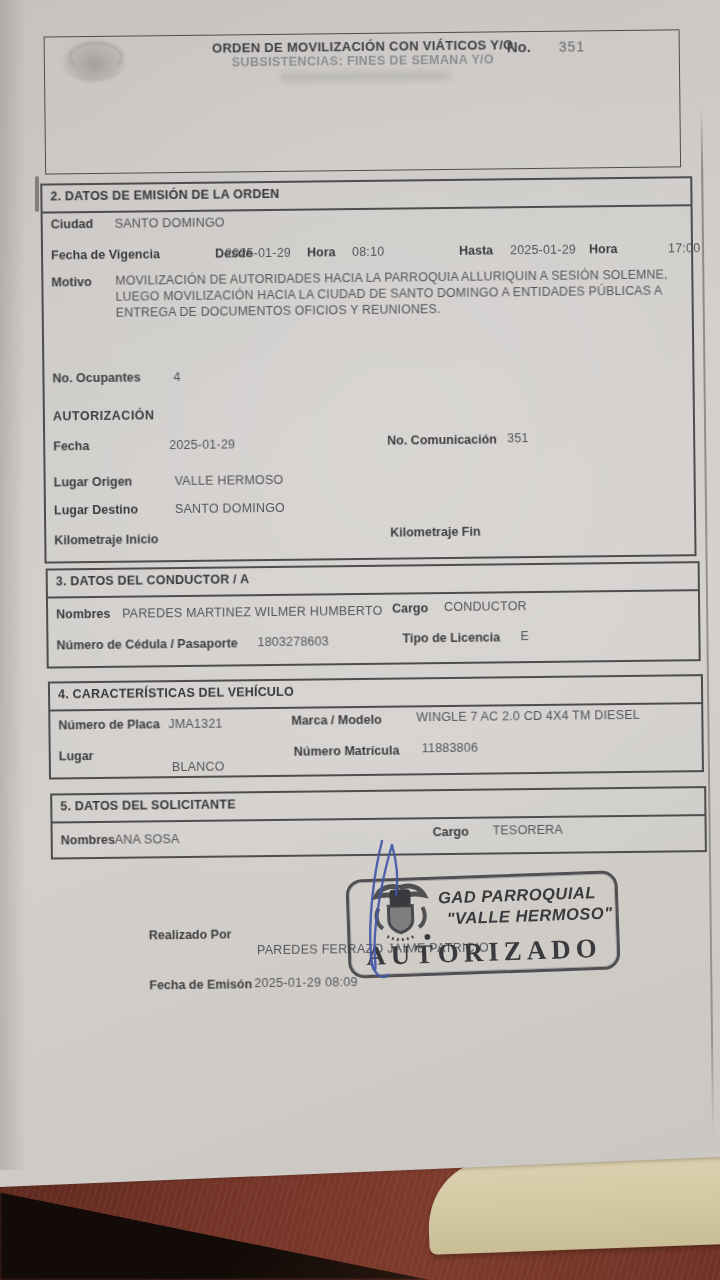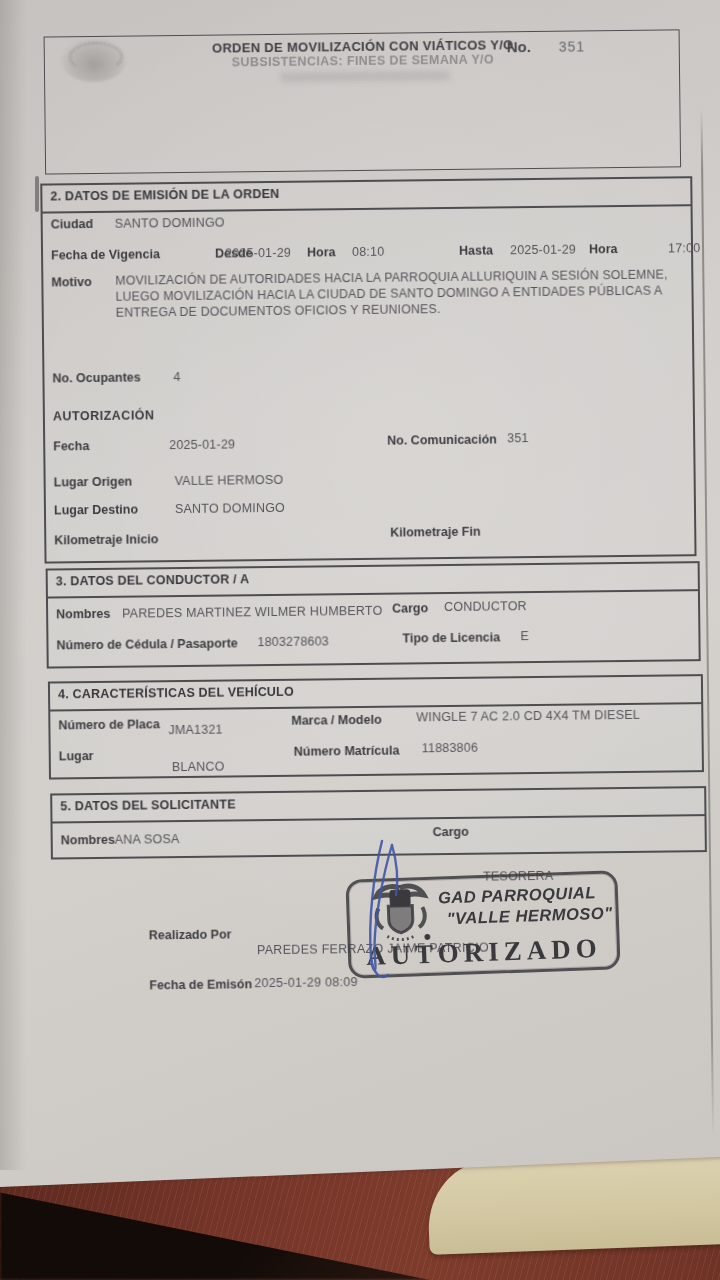--- a/index.html
+++ b/index.html
@@ -186,35 +186,35 @@
     <span class="val" style="left:396px;top:34px;">CONDUCTOR</span>
     <span class="lbl" style="left:8px;top:68px;">Número de Cédula / Pasaporte</span>
     <span class="val" style="left:209px;top:67px;">1803278603</span>
     <span class="lbl" style="left:354px;top:65px;">Tipo de Licencia</span>
     <span class="val" style="left:472px;top:64px;">E</span>
   </div>
 
   <div class="box" id="sec4">
     <div class="sec-head">4. CARACTERÍSTICAS DEL VEHÍCULO</div>
     <span class="lbl" style="left:8px;top:35px;">Número de Placa</span>
-    <span class="val" style="left:118px;top:35px;margin-top:6px;">JMA1321</span>
+    <span class="val" style="left:118px;top:35px;">JMA1321</span>
     <span class="lbl" style="left:241px;top:33px;">Marca / Modelo</span>
     <span class="val" style="left:366px;top:31px;">WINGLE 7 AC 2.0 CD 4X4 TM DIESEL</span>
     <span class="lbl" style="left:8px;top:66px;">Lugar</span>
     <span class="val" style="left:121px;top:78px;">BLANCO</span>
     <span class="lbl" style="left:243px;top:64px;">Número Matrícula</span>
     <span class="val" style="left:371px;top:62px;">11883806</span>
   </div>
 
   <div class="box" id="sec5">
     <div class="sec-head">5. DATOS DEL SOLICITANTE</div>
     <span class="lbl" style="left:8px;top:38px;">Nombres</span>
     <span class="val" style="left:62px;top:38px;">ANA SOSA</span>
     <span class="lbl" style="left:380px;top:34px;">Cargo</span>
-    <span class="val" style="left:430px;top:33px;margin-top:46px;">TESORERA</span>
+    <span class="val" style="left:440px;top:33px;">TESORERA</span>
   </div>
 
   <span class="foot-lbl" style="left:145px;top:926px;">Realizado Por</span>
   <span class="foot-val realizado-val" style="left:253px;top:942px;">PAREDES FERRAZO JAIME PATRICIO</span>
   <span class="foot-lbl" style="left:145px;top:976px;">Fecha de Emisón</span>
   <span class="foot-val" style="left:250px;top:975px;">2025-01-29 08:09</span>
 </div>
 
 <div class="stamp">
   <div class="stamp-border"></div>

